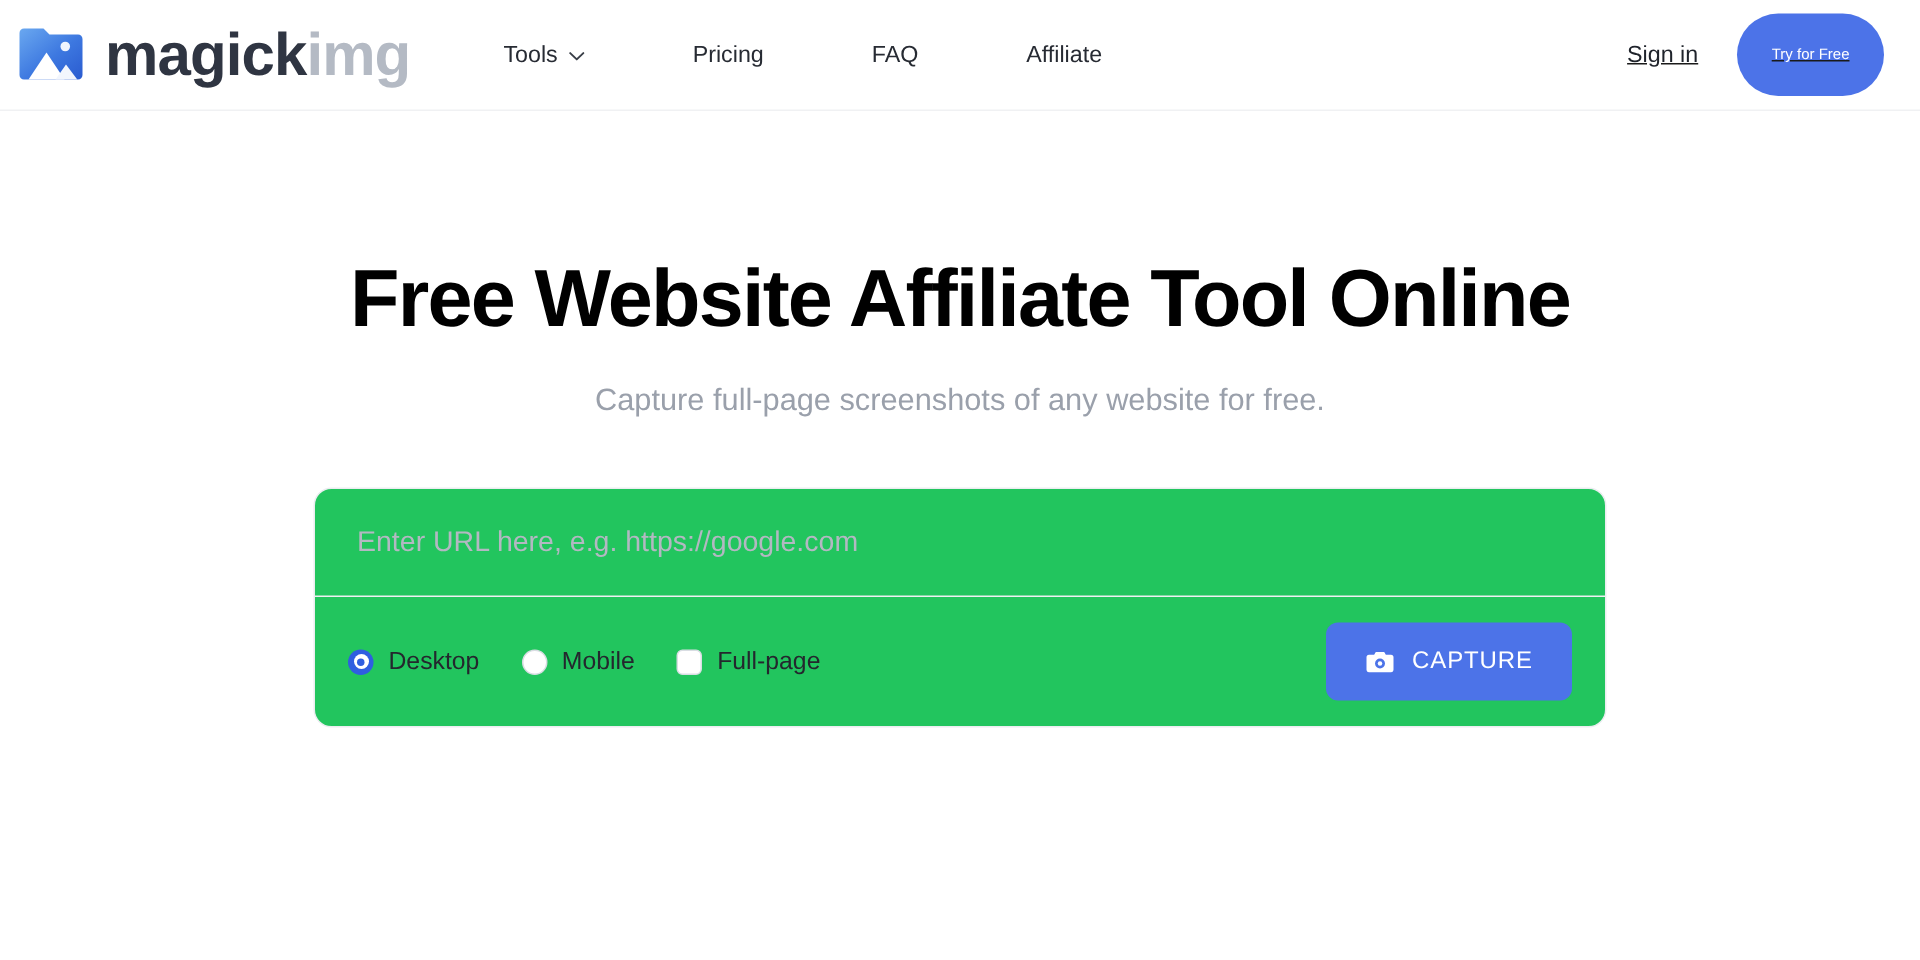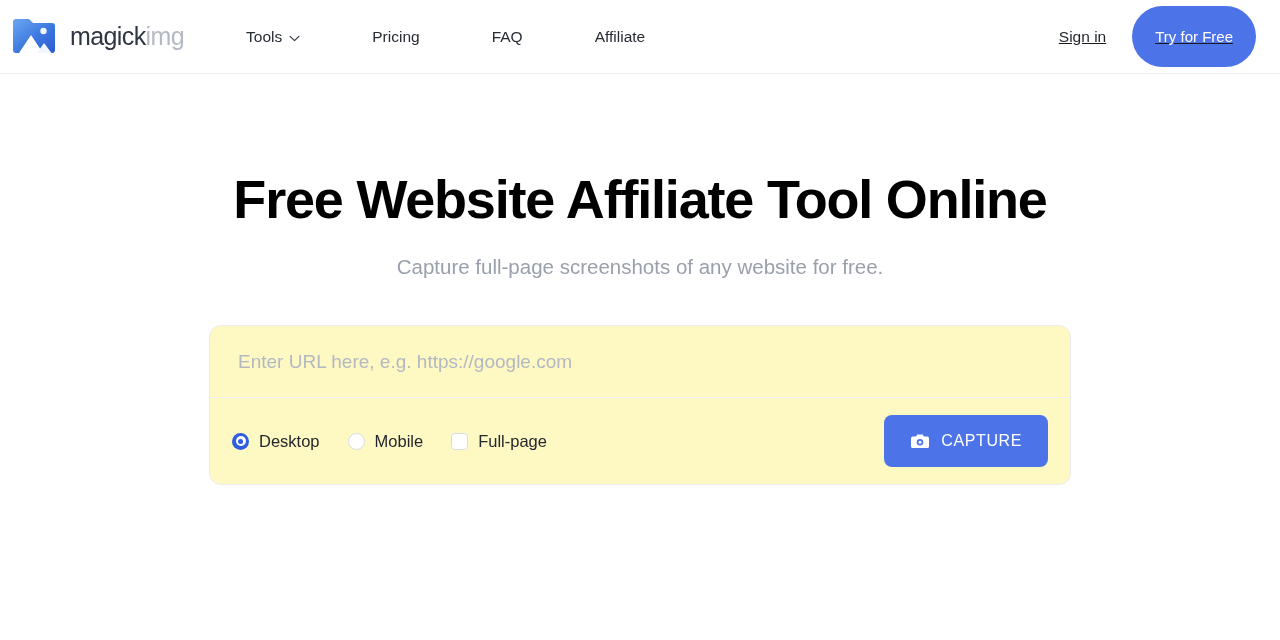--- a/index.html
+++ b/index.html
@@ -37,22 +37,22 @@
   }
 
   .brand-icon {
     width: 48px;
     height: 44px;
     display: block;
     flex: 0 0 auto;
   }
 
   .brand-text {
-    font-size: 25px;
-    font-weight: 400;
+    font-size: 40px;
+    font-weight: 700;
     letter-spacing: -0.6px;
     line-height: 1;
     white-space: nowrap;
   }
   .brand-text .b-dark { color: #2f3542; }
   .brand-text .b-light { color: #b4bac4; }
 
   .nav {
     display: flex;
     align-items: center;
@@ -91,21 +91,21 @@
   .signin {
     font-size: 15.5px;
     color: #1f232b;
     cursor: pointer;
     white-space: nowrap;
   }
 
   .btn-try {
     background: #4c73e8;
     color: #ffffff;
-    font-size: 15px;
+    font-size: 10px;
     font-weight: 500;
     border: none;
     border-radius: 999px;
     padding: 22px 23px;
     cursor: pointer;
     white-space: nowrap;
     font-family: inherit;
   }
 
   
@@ -135,21 +135,21 @@
     font-weight: 400;
     white-space: nowrap;
   }
 
   
   .capture-card {
     margin-top: 46px;
     width: 862px;
     border: 1px solid #ebedf0;
     border-radius: 12px;
-    background: #fef9c3;
+    background: #22c55e;
     overflow: hidden;
   }
 
   .url-row {
     height: 72px;
     display: flex;
     align-items: center;
     padding: 0 28px;
     border-bottom: 1px solid #eef0f2;
   }

